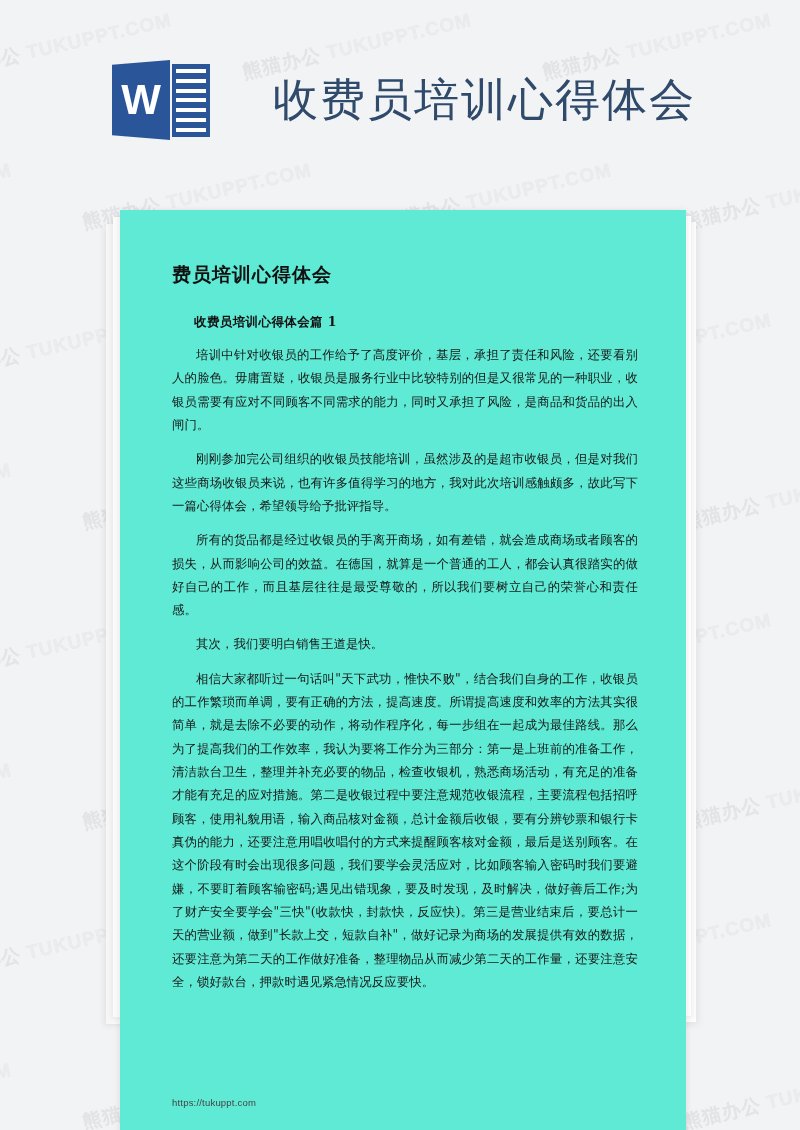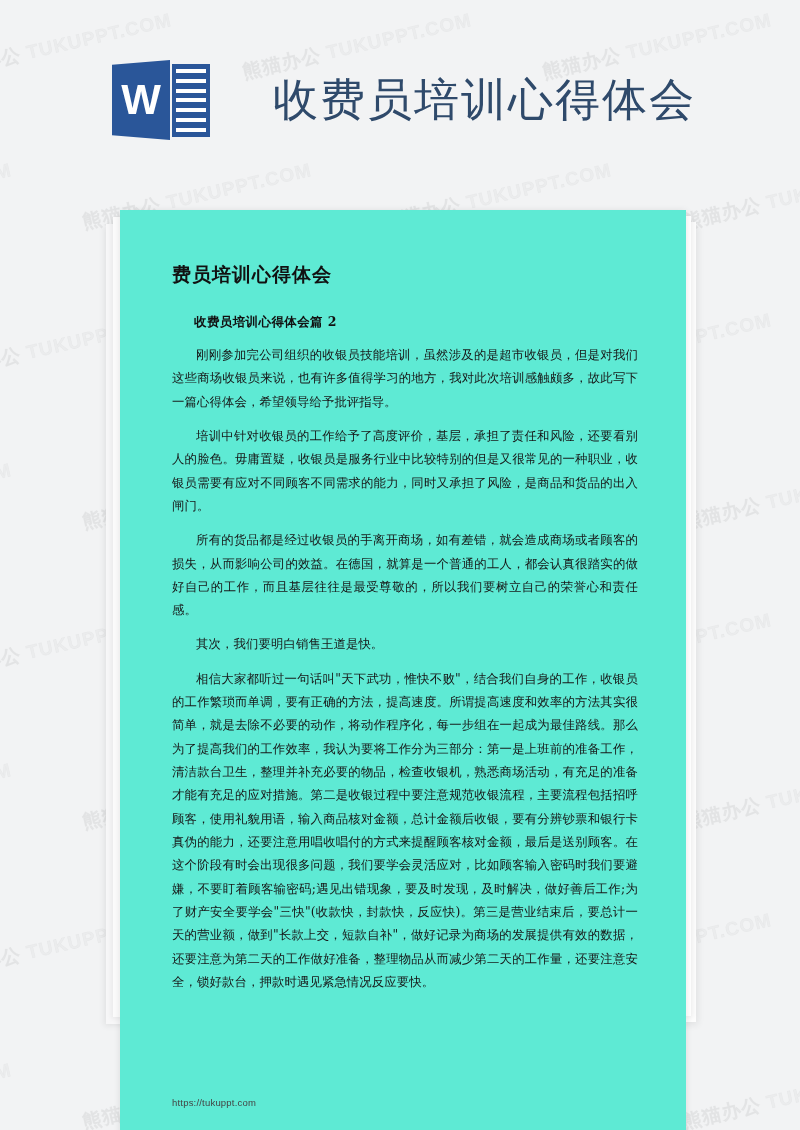--- a/index.html
+++ b/index.html
@@ -248,24 +248,24 @@
   <div class="sheet sheet-under-a"></div>
   <div class="sheet sheet-under-b"></div>
   <div class="sheet sheet-back-3"></div>
   <div class="sheet sheet-back-2"></div>
 
   <div class="sheet sheet-front">
     <div id="doc-body">
 
       <div id="doc-title">费员培训心得体会</div>
 
-      <div id="doc-subtitle">收费员培训心得体会篇 2</div>
-
+      <div id="doc-subtitle">收费员培训心得体会篇 1</div>
+
+      <p class="para">培训中针对收银员的工作给予了高度评价，基层，承担了责任和风险，还要看别人的脸色。毋庸置疑，收银员是服务行业中比较特别的但是又很常见的一种职业，收银员需要有应对不同顾客不同需求的能力，同时又承担了风险，是商品和货品的出入闸门。</p>
       <p class="para">刚刚参加完公司组织的收银员技能培训，虽然涉及的是超市收银员，但是对我们这些商场收银员来说，也有许多值得学习的地方，我对此次培训感触颇多，故此写下一篇心得体会，希望领导给予批评指导。</p>
-      <p class="para">培训中针对收银员的工作给予了高度评价，基层，承担了责任和风险，还要看别人的脸色。毋庸置疑，收银员是服务行业中比较特别的但是又很常见的一种职业，收银员需要有应对不同顾客不同需求的能力，同时又承担了风险，是商品和货品的出入闸门。</p>
       <p class="para">所有的货品都是经过收银员的手离开商场，如有差错，就会造成商场或者顾客的损失，从而影响公司的效益。在德国，就算是一个普通的工人，都会认真很踏实的做好自己的工作，而且基层往往是最受尊敬的，所以我们要树立自己的荣誉心和责任感。</p>
       <p class="para">其次，我们要明白销售王道是快。</p>
       <p class="para">相信大家都听过一句话叫"天下武功，惟快不败"，结合我们自身的工作，收银员的工作繁琐而单调，要有正确的方法，提高速度。所谓提高速度和效率的方法其实很简单，就是去除不必要的动作，将动作程序化，每一步组在一起成为最佳路线。那么为了提高我们的工作效率，我认为要将工作分为三部分：第一是上班前的准备工作，清洁款台卫生，整理并补充必要的物品，检查收银机，熟悉商场活动，有充足的准备才能有充足的应对措施。第二是收银过程中要注意规范收银流程，主要流程包括招呼顾客，使用礼貌用语，输入商品核对金额，总计金额后收银，要有分辨钞票和银行卡真伪的能力，还要注意用唱收唱付的方式来提醒顾客核对金额，最后是送别顾客。在这个阶段有时会出现很多问题，我们要学会灵活应对，比如顾客输入密码时我们要避嫌，不要盯着顾客输密码;遇见出错现象，要及时发现，及时解决，做好善后工作;为了财产安全要学会"三快"(收款快，封款快，反应快)。第三是营业结束后，要总计一天的营业额，做到"长款上交，短款自补"，做好记录为商场的发展提供有效的数据，还要注意为第二天的工作做好准备，整理物品从而减少第二天的工作量，还要注意安全，锁好款台，押款时遇见紧急情况反应要快。</p>
 
     </div>
 
     <div id="doc-footer-url">https://tukuppt.com</div>
   </div>
 </div>
 

